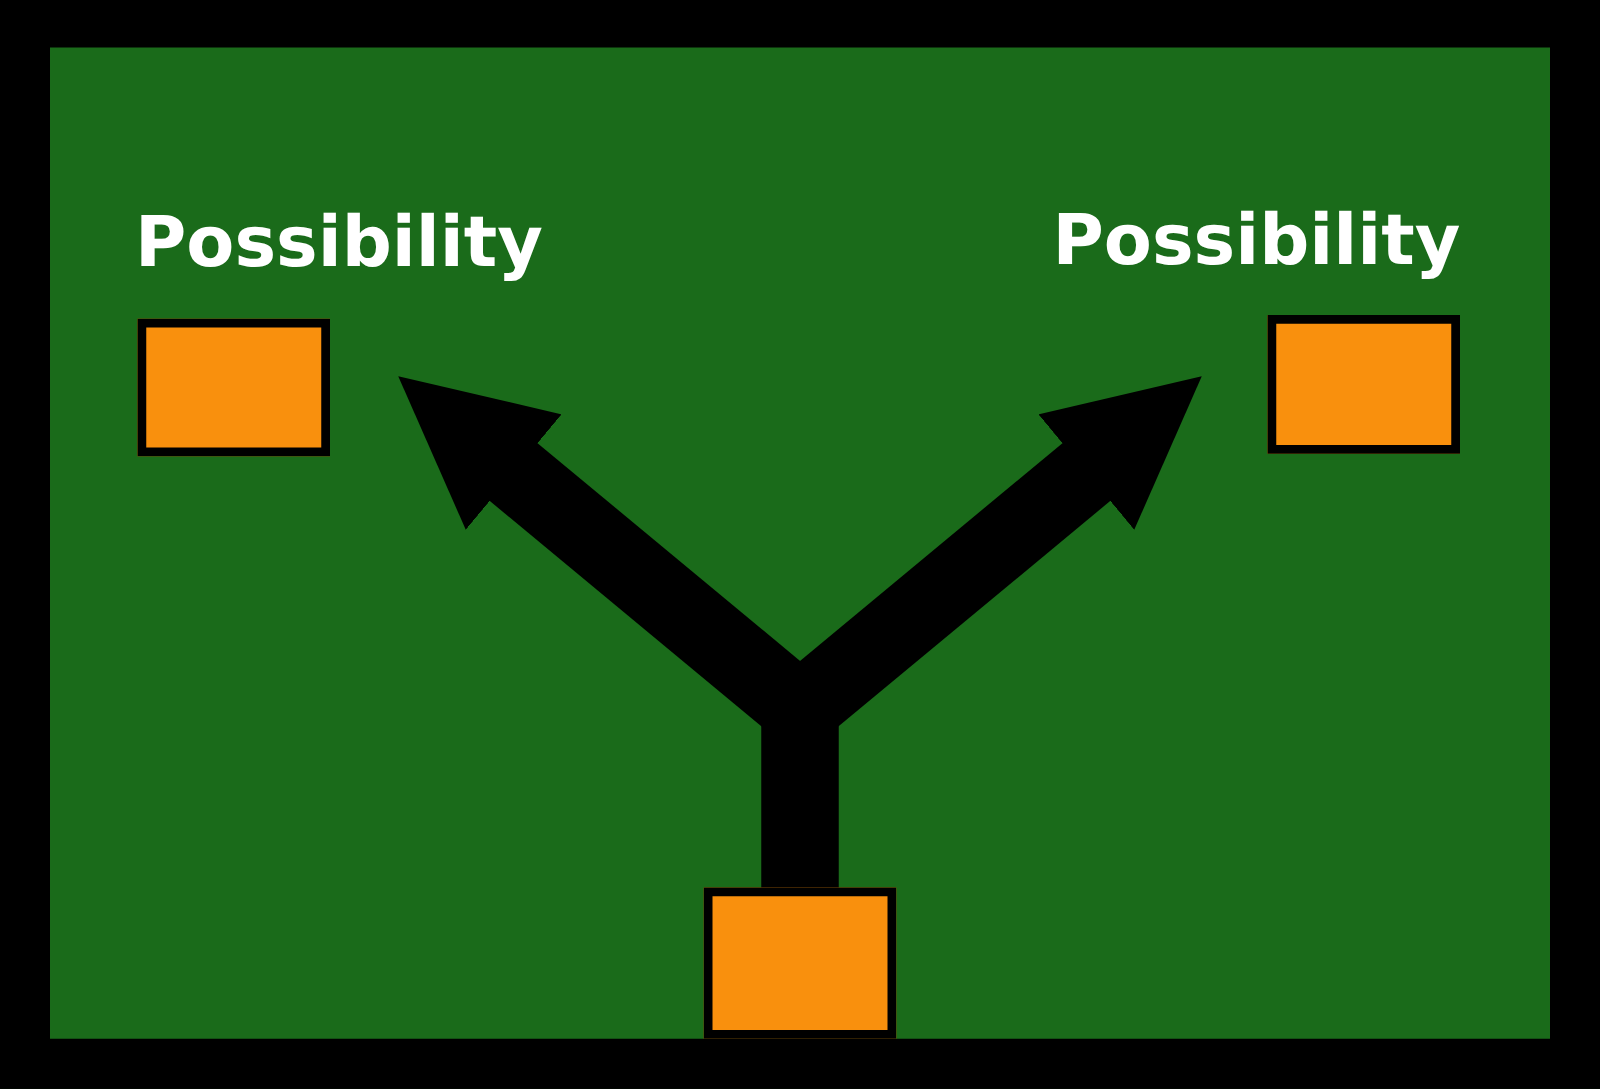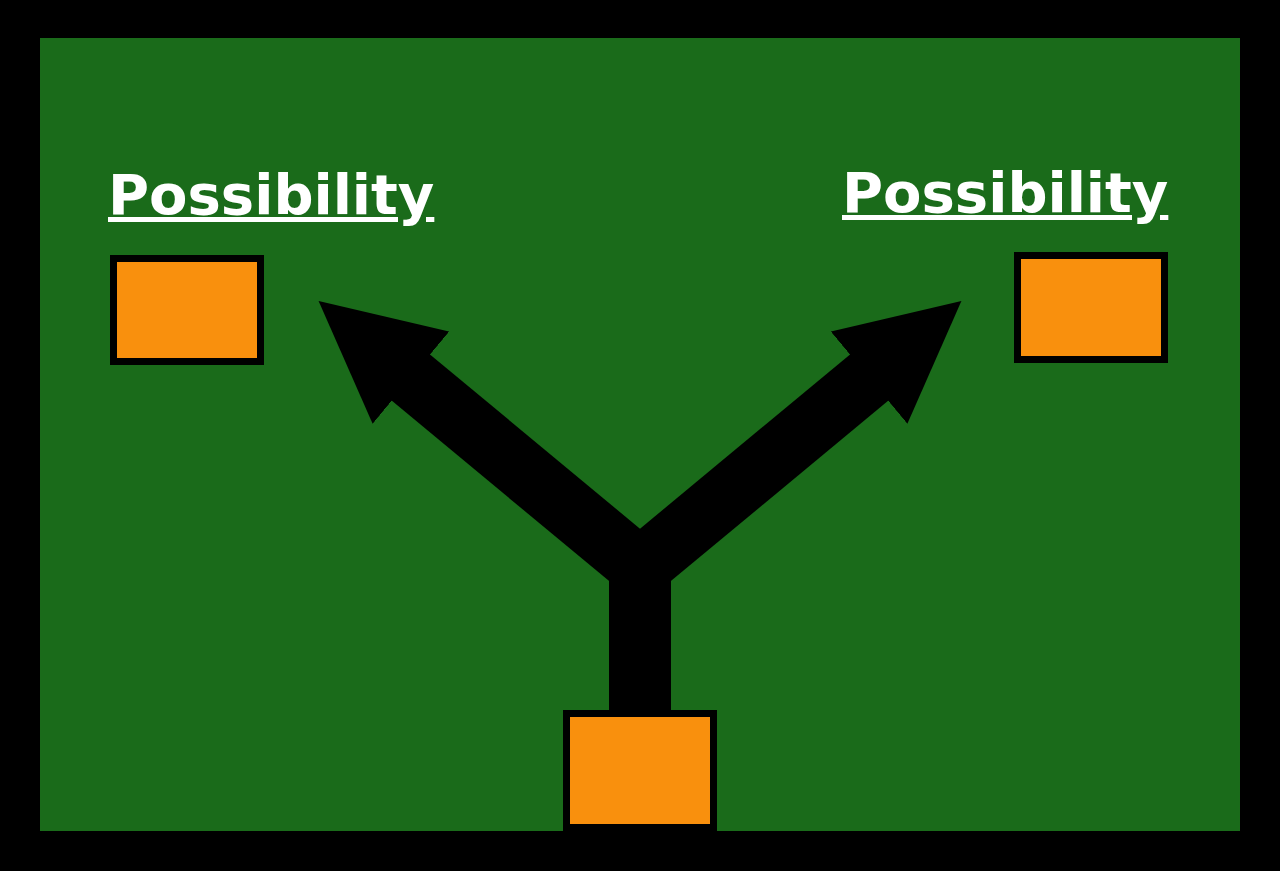--- a/index.html
+++ b/index.html
@@ -30,21 +30,20 @@
     width: 1200px; height: 793px;
     background: var(--field);
   }
   .possibility-label {
     position: absolute;
     color: var(--text);
     font-weight: 700;
     font-size: 56px;
     letter-spacing: 0px;
     white-space: nowrap;
-    text-decoration: underline;
   }
   .label-left  { left: 108px; top: 162px; }
   .label-right { left: 842px; top: 160px; }
   .arrow-svg {
     position: absolute;
     left: 0; top: 0;
     width: 1280px;
     height: 871px;
   }
   .option-box {

